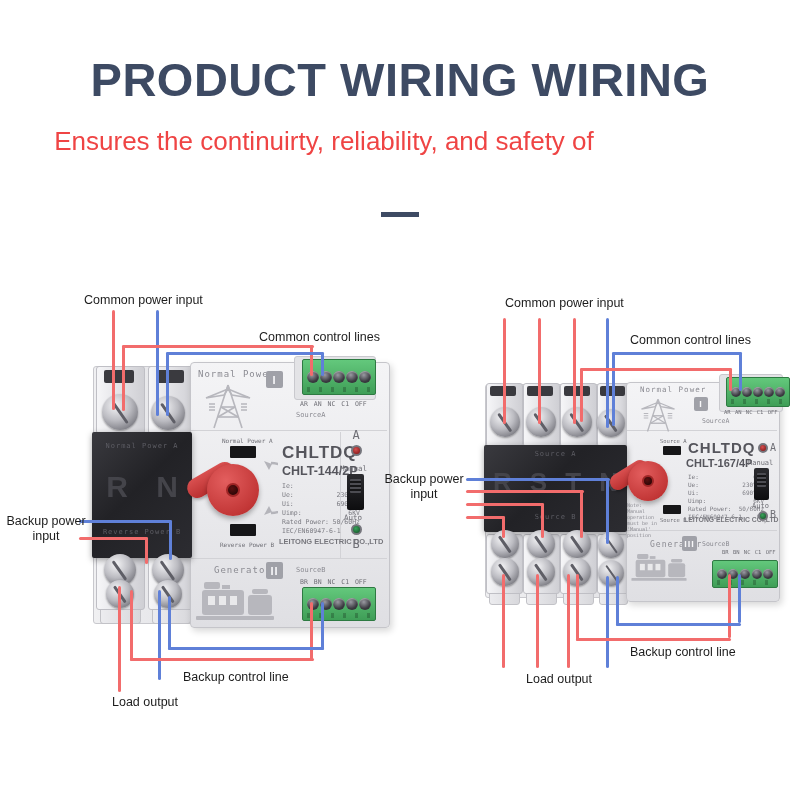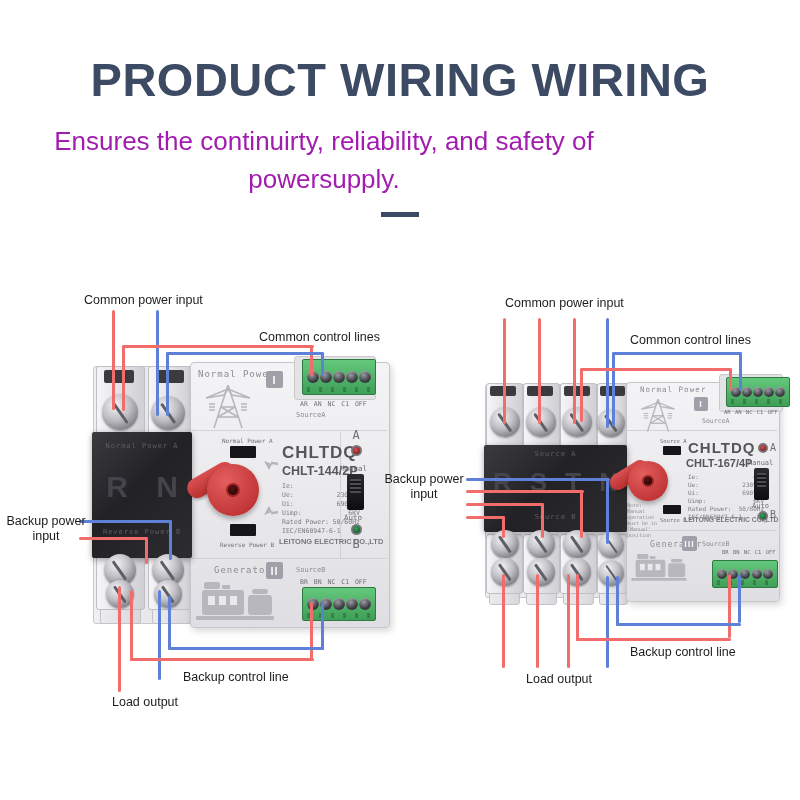--- a/index.html
+++ b/index.html
@@ -2,21 +2,21 @@
 <html><head>
 <meta charset="utf-8">
 <style>
   html,body{margin:0;padding:0;background:#fff;}
   #canvas{position:relative;width:800px;height:800px;background:#fff;overflow:hidden;
           font-family:"Liberation Sans",sans-serif;}
   .abs{position:absolute;}
   .title{position:absolute;top:52px;left:0;width:800px;text-align:center;
          font-size:47px;font-weight:700;letter-spacing:.5px;color:#3d4a63;}
   .subtitle{position:absolute;top:122px;left:0;width:648px;text-align:center;
-            font-size:26px;color:#a21caf;line-height:38px;}
+            font-size:26px;color:#ef4444;line-height:38px;}
   .divider{position:absolute;top:212px;left:381px;width:38px;height:5px;background:#3d4a63;}
   .lbl{position:absolute;font-size:12.5px;color:#1c1c1c;z-index:60;line-height:15px;}
   .w{position:absolute;z-index:50;border-radius:1.5px;}
   .w.red{background:#f26c6c;}
   .w.blue{background:#5f80d8;}
   .plate{position:absolute;background:linear-gradient(90deg,#f0f0f2,#e2e2e6);border:1px solid #c8c8cd;border-radius:3px;z-index:5;}
   .body{position:absolute;background:linear-gradient(180deg,#f4f4f6,#e9e9ec 55%,#dfdfe3);
         border:1px solid #c5c5ca;border-radius:4px;box-shadow:2px 3px 7px rgba(0,0,0,.16);z-index:10;}
   .seam{position:absolute;background:#d2d2d6;z-index:12;}
   .tower{position:absolute;background:linear-gradient(90deg,#f6f6f8,#dedee2 60%,#cfcfd4);
@@ -70,21 +70,20 @@
   svg{display:block;}
 </style>
 </head>
 <body>
 
 <div id="canvas">
 
   <div class="title">PRODUCT WIRING WIRING</div>
   <div class="subtitle">
     <div>Ensures the continuirty, reliability, and safety of</div>
-    <div>powersupply.</div>
   </div>
   <div class="divider"></div>
 
   <div class="plate" style="left:93px;top:366px;width:100px;height:256px;"></div>
   <div class="body" style="left:190px;top:362px;width:198px;height:264px;"></div>
   <div class="seam" style="left:191px;top:430px;width:196px;height:1px;"></div>
   <div class="seam" style="left:191px;top:558px;width:196px;height:1px;"></div>
   <div class="seam" style="left:340px;top:432px;width:1px;height:126px;"></div>
 
   <div class="tower" style="left:96px;top:366px;width:47px;height:66px;"></div>

